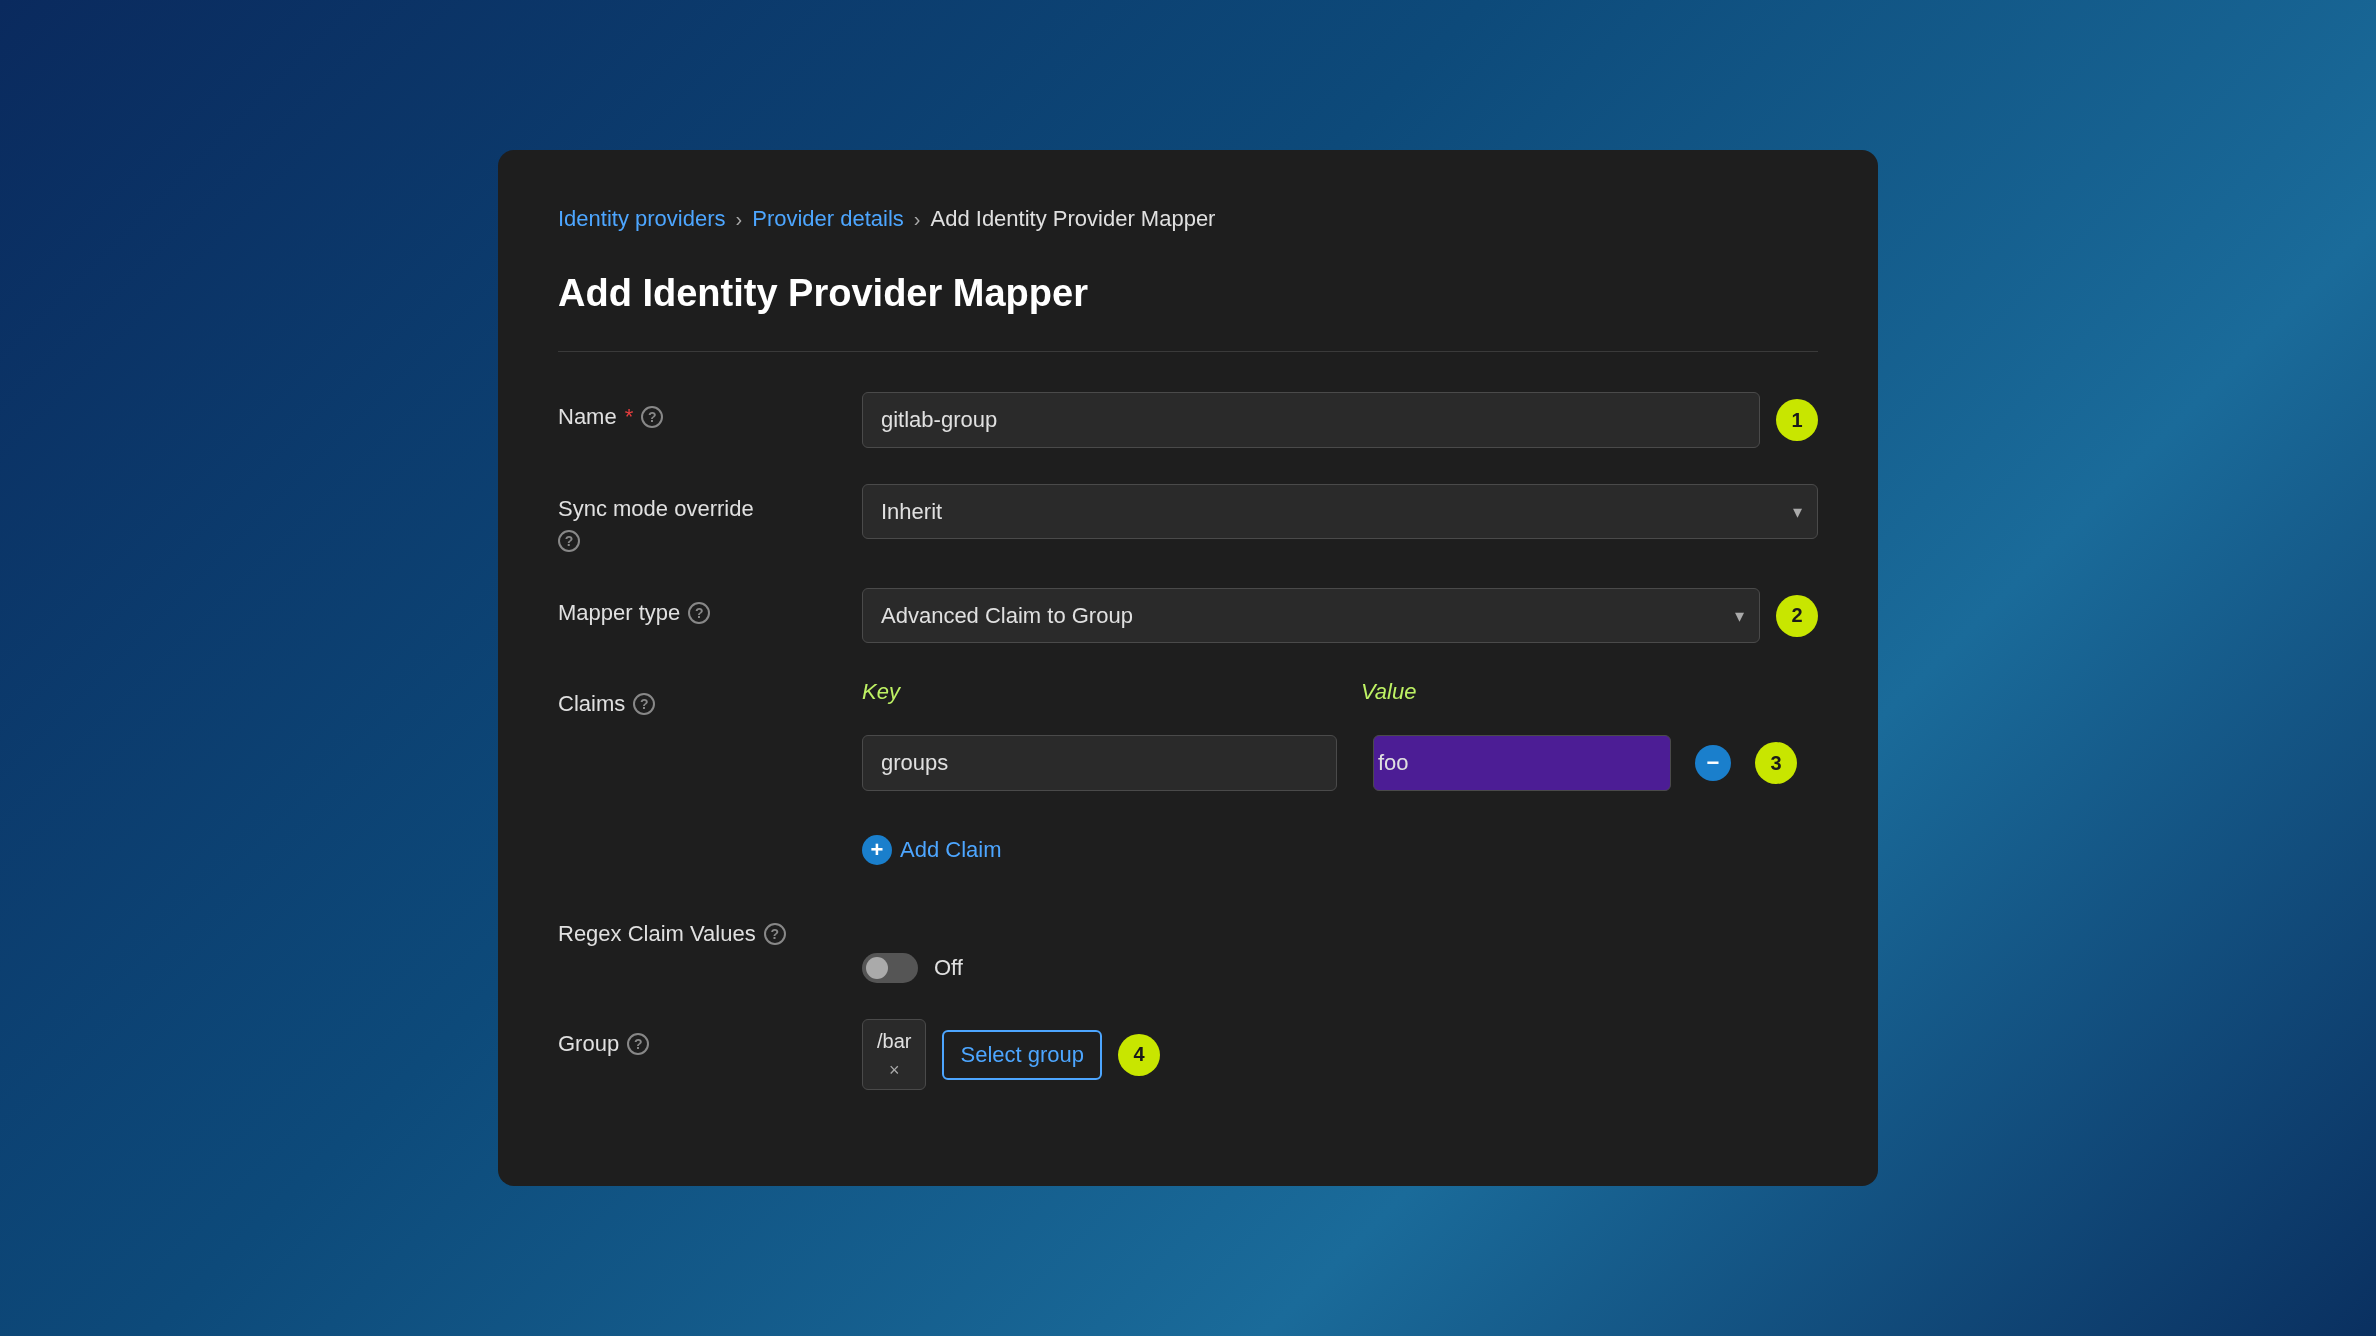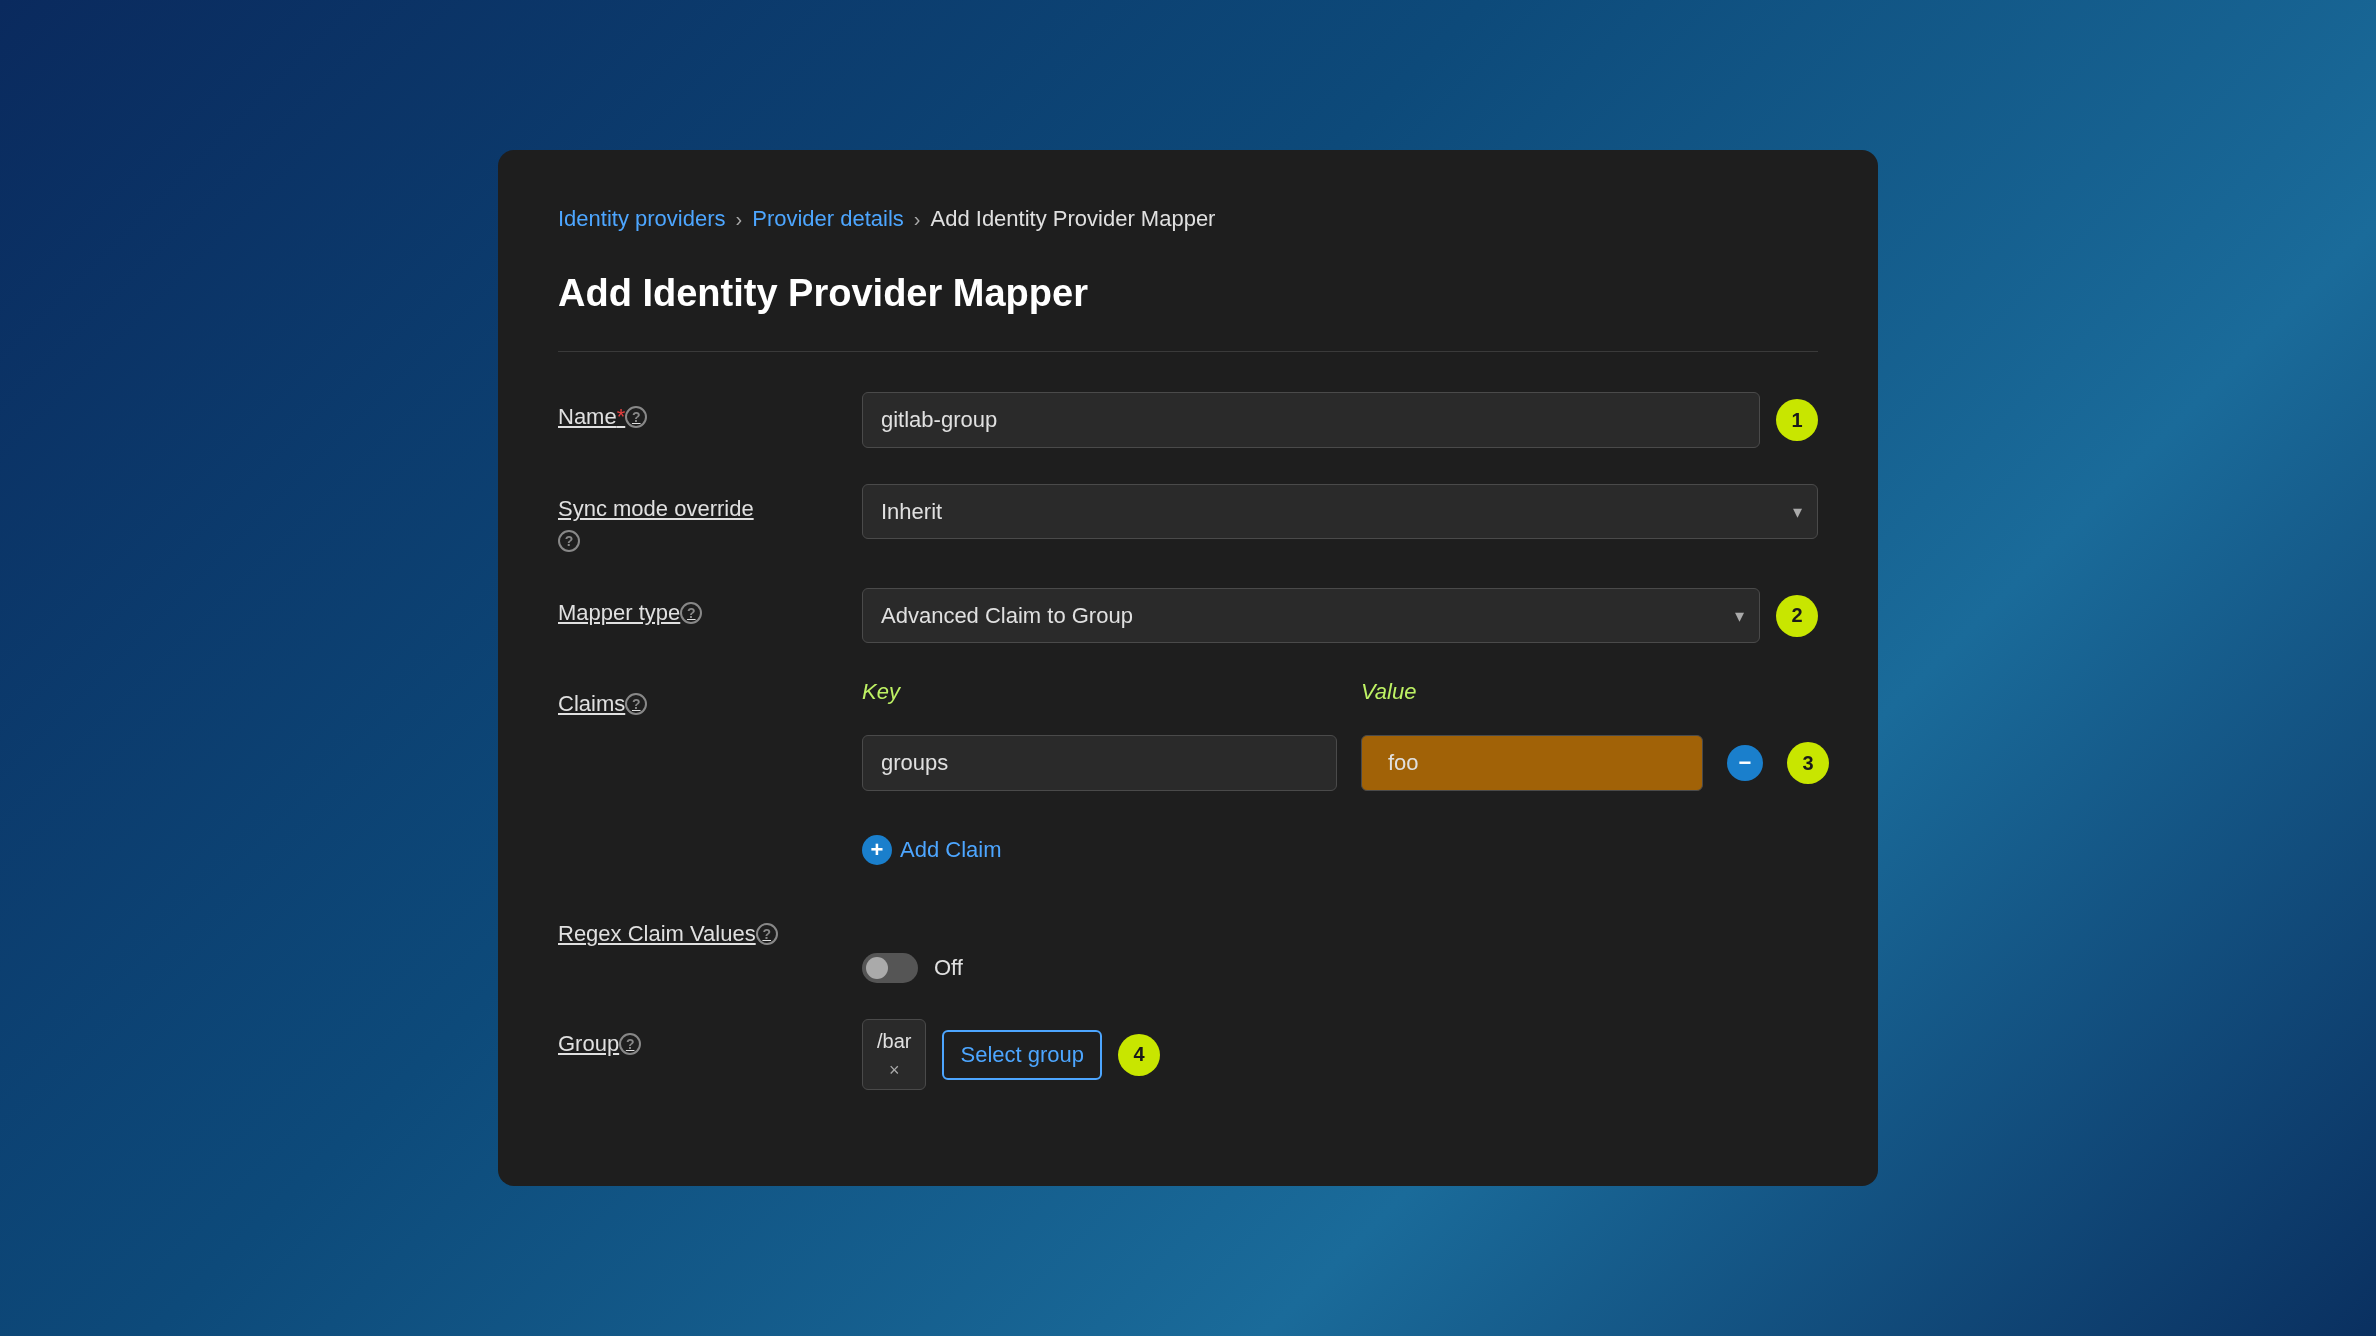--- a/index.html
+++ b/index.html
@@ -70,21 +70,21 @@
       flex-shrink: 0;
       padding-top: 12px;
     }
 
     .form-label {
       font-size: 22px;
       font-weight: 500;
       color: #e0e0e0;
       display: flex;
       align-items: center;
-      text-decoration: underline;
+      gap: 8px;
     }
 
     .required-star {
       color: #e53e3e;
       font-size: 22px;
     }
 
     .help-icon {
       width: 22px;
       height: 22px;
@@ -194,27 +194,28 @@
       border: 1px solid #4a4a4a;
       border-radius: 6px;
       color: #e0e0e0;
       font-size: 22px;
       padding: 14px 18px;
       outline: none;
     }
 
     .claims-value-input {
       flex: 1;
-      background: #a16207;
+      background: #4c1d95;
       border: 1px solid #4a4a4a;
       border-radius: 6px;
       color: #e0e0e0;
       font-size: 22px;
-      padding: 14px 26px;
+      padding: 14px 4px;
       outline: none;
+      margin-left: 12px;
     }
 
     .remove-btn {
       width: 36px;
       height: 36px;
       background: #1a7fcc;
       border-radius: 50%;
       border: none;
       cursor: pointer;
       display: flex;

